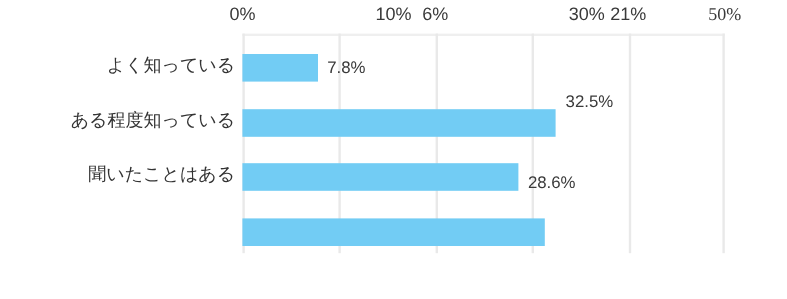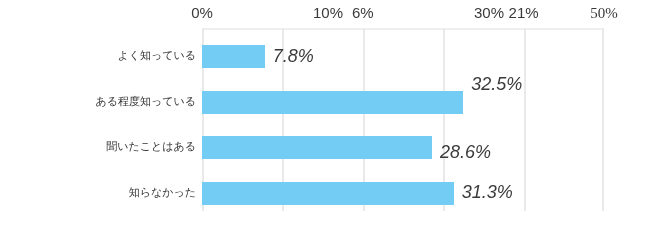--- a/index.html
+++ b/index.html
@@ -65,34 +65,33 @@
   .bar {
     position: absolute;
     height: 23px;
     background: #72ccf4;
   }
   .cat-label-wrap {
     position: absolute;
     left: 0;
     width: 196px;
     text-align: right;
-    font-size: 11px;
+    font-size: 15px;
     line-height: 20px;
     color: #333333;
     white-space: nowrap;
   }
 
   
   .val-label {
     position: absolute;
-    font-size: 18px;
+    font-size: 14px;
     line-height: 20px;
     color: #3a3a3a;
     white-space: nowrap;
-    font-style: italic;
   }
 </style>
 </head>
 <body>
 
 <div id="chart-root">
 
   <div class="tick-label" style="left:202px;">0%</div>
   <div class="tick-label" style="left:296px;margin-left:32px;">10%</div>
   <div class="tick-label" style="left:362.8px;">6%</div>
@@ -118,22 +117,18 @@
 
   <div class="cat-label-wrap" style="top:45px;">
     <span>よく知っている</span>
   </div>
   <div class="cat-label-wrap" style="top:91px;">
     <span>ある程度知っている</span>
   </div>
   <div class="cat-label-wrap" style="top:136px;">
     <span>聞いたことはある</span>
   </div>
-  <div class="cat-label-wrap" style="top:182px;">
-    <span>知らなかった</span>
-  </div>
 
   <div class="val-label" style="left: 272.712px; top: 46px;">7.8%</div>
   <div class="val-label" style="left: 471.3px; top: 74px;">32.5%</div>
   <div class="val-label" style="left: 439.944px; top: 142px;">28.6%</div>
-  <div class="val-label" style="left: 461.652px; top: 182px;">31.3%</div>
 
 </div>
 
 </body></html>

